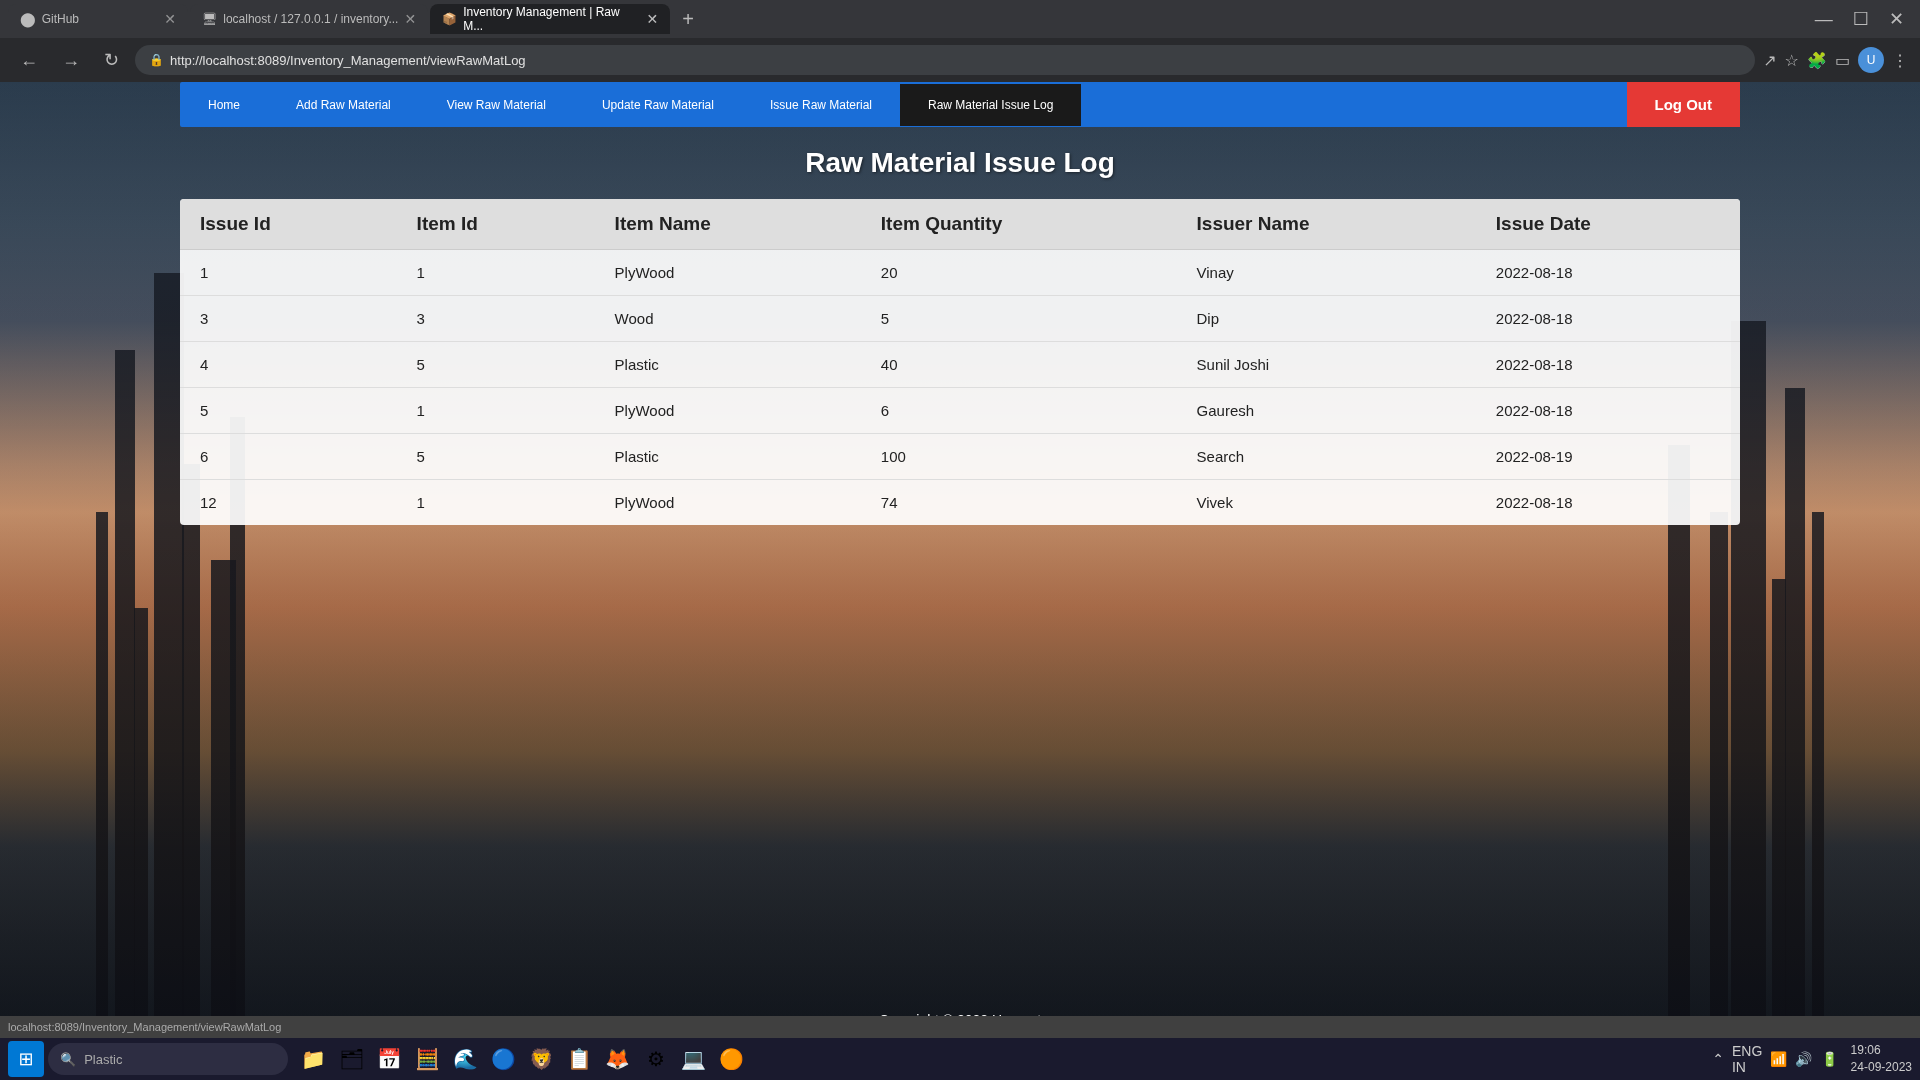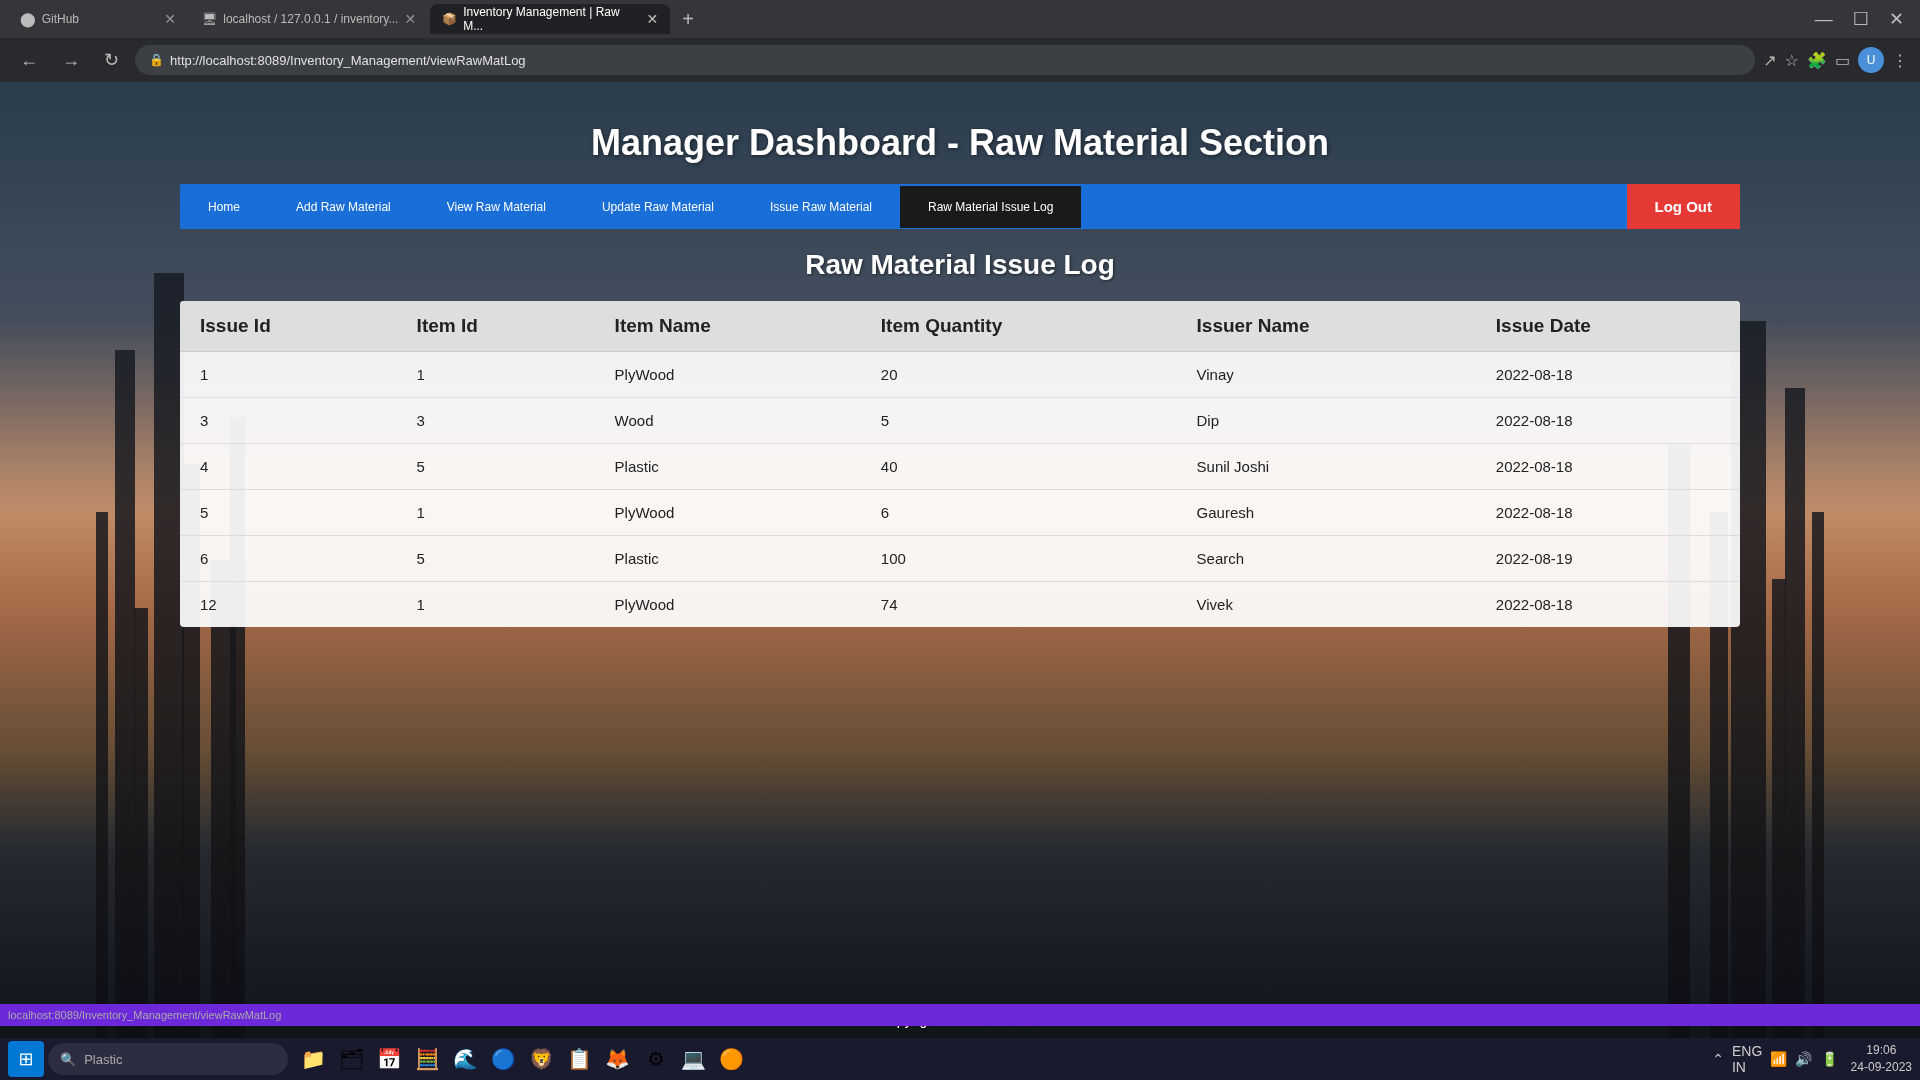--- a/index.html
+++ b/index.html
@@ -208,29 +208,29 @@
       width: 36px; height: 36px;
       display: flex; align-items: center; justify-content: center;
       border-radius: 4px; cursor: pointer;
       font-size: 20px;
     }
     .taskbar-right {
       margin-left: auto;
       display: flex; align-items: center; gap: 12px;
       color: #ccc; font-size: 12px;
     }
-    .taskbar-time { text-align: center; line-height: 1.4; }
+    .taskbar-time { text-align: left; line-height: 1.4; }
     .taskbar-icons { display: flex; align-items: center; gap: 8px; font-size: 14px; }
 
     
     .status-bar {
       position: absolute;
-      bottom: 54px; left: 0; right: 0;
+      bottom: 42px; left: 0; right: 0;
       height: 22px;
-      background: #6d28d9;
+      background: #404040;
       display: flex; align-items: center;
       padding: 0 8px;
       color: #aaa; font-size: 11px;
       z-index: 150;
     }
 
     
     .bldg {
       position: absolute;
       bottom: 0;
@@ -298,21 +298,20 @@
   <div class="bldg" style="right:6%;width:20px;height:68%;"></div>
   <div class="bldg" style="right:7%;width:14px;height:48%;"></div>
   <div class="bldg" style="right:8%;width:35px;height:75%;"></div>
   <div class="bldg" style="right:10%;width:18px;height:55%;"></div>
   <div class="bldg" style="right:12%;width:22px;height:62%;"></div>
   <div style="position:absolute;inset:0;background:linear-gradient(180deg,rgba(40,55,70,0.3) 0%,rgba(60,50,40,0.2) 40%,rgba(30,20,10,0.4) 80%,rgba(10,10,15,0.6) 100%);"></div>
 </div>
 
 <div class="main-container">
 
-  <div class="page-header">Manager Dashboard - Raw Material Section</div>
 
   <nav class="top-nav">
     <a class="nav-item">Home</a>
     <a class="nav-item">Add Raw Material</a>
     <a class="nav-item">View Raw Material</a>
     <a class="nav-item">Update Raw Material</a>
     <a class="nav-item">Issue Raw Material</a>
     <a class="nav-item active">Raw Material Issue Log</a>
     <button class="nav-logout">Log Out</button>
   </nav>

